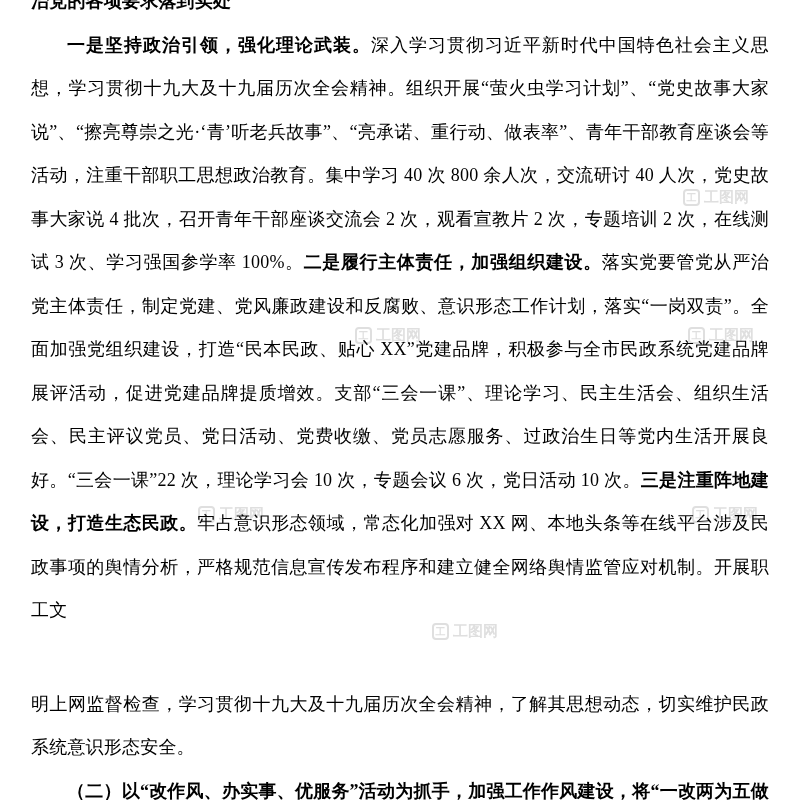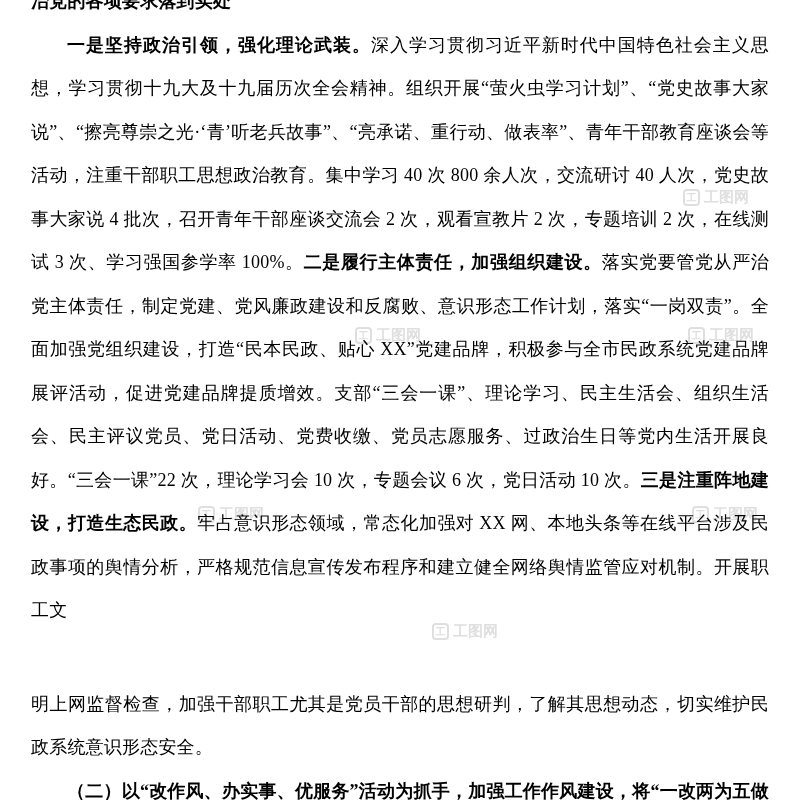--- a/index.html
+++ b/index.html
@@ -85,18 +85,18 @@
   </div>
 
   <div class="content">
 
     <p class="para heading">治党的各项要求落到实处</p>
 
     <p class="para indent">
       <span class="b">一是坚持政治引领，强化理论武装。</span><span>深入学习贯彻习近平新时代中国特色社会主义思想，学习贯彻十九大及十九届历次全会精神。组织开展“萤火虫学习计划”、“党史故事大家说”、“擦亮尊崇之光·‘青’听老兵故事”、“亮承诺、重行动、做表率”、青年干部教育座谈会等活动，注重干部职工思想政治教育。集中学习 40 次 800 余人次，交流研讨 40 人次，党史故事大家说 4 批次，召开青年干部座谈交流会 2 次，观看宣教片 2 次，专题培训 2 次，在线测试 3 次、学习强国参学率 100%。</span><span class="b">二是履行主体责任，加强组织建设。</span><span>落实党要管党从严治党主体责任，制定党建、党风廉政建设和反腐败、意识形态工作计划，落实“一岗双责”。全面加强党组织建设，打造“民本民政、贴心 XX”党建品牌，积极参与全市民政系统党建品牌展评活动，促进党建品牌提质增效。支部“三会一课”、理论学习、民主生活会、组织生活会、民主评议党员、党日活动、党费收缴、党员志愿服务、过政治生日等党内生活开展良好。“三会一课”22 次，理论学习会 10 次，专题会议 6 次，党日活动 10 次。</span><span class="b">三是注重阵地建设，打造生态民政。</span><span>牢占意识形态领域，常态化加强对 XX 网、本地头条等在线平台涉及民政事项的舆情分析，严格规范信息宣传发布程序和建立健全网络舆情监管应对机制。开展职工文</span>
     </p>
 
-    <p class="para cont-block">明上网监督检查，加强干部职工尤其是党员干部的思想研判，了解其思想动态，切实维护民政系统意识形态安全。</p>
+    <p class="para cont-block">明上网监督检查，学习贯彻十九大及十九届历次全会精神，了解其思想动态，切实维护民政系统意识形态安全。</p>
 
     <p class="para indent heading">（二）以“改作风、办实事、优服务”活动为抓手，加强工作作风建设，将“一改两为五做到”的要求落到实处</p>
 
   </div>
 </div>
 
 </body></html>

